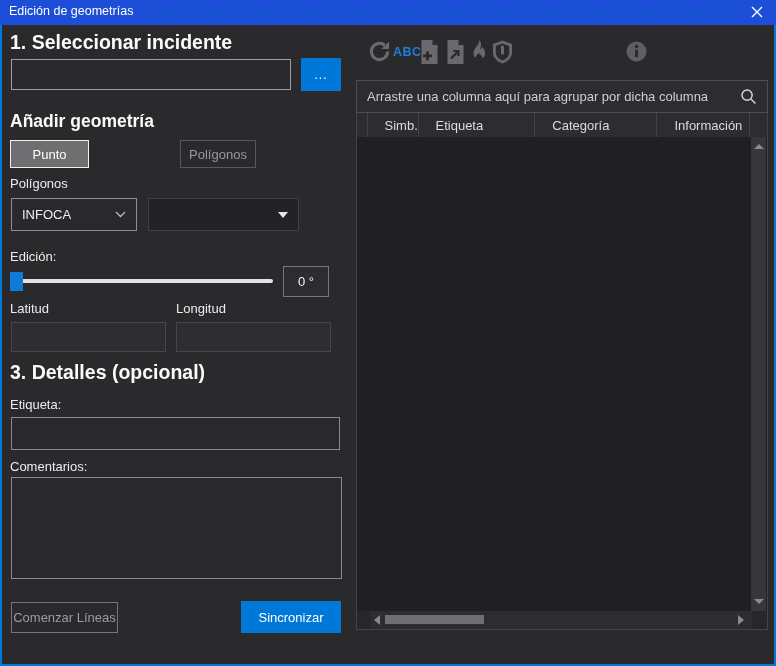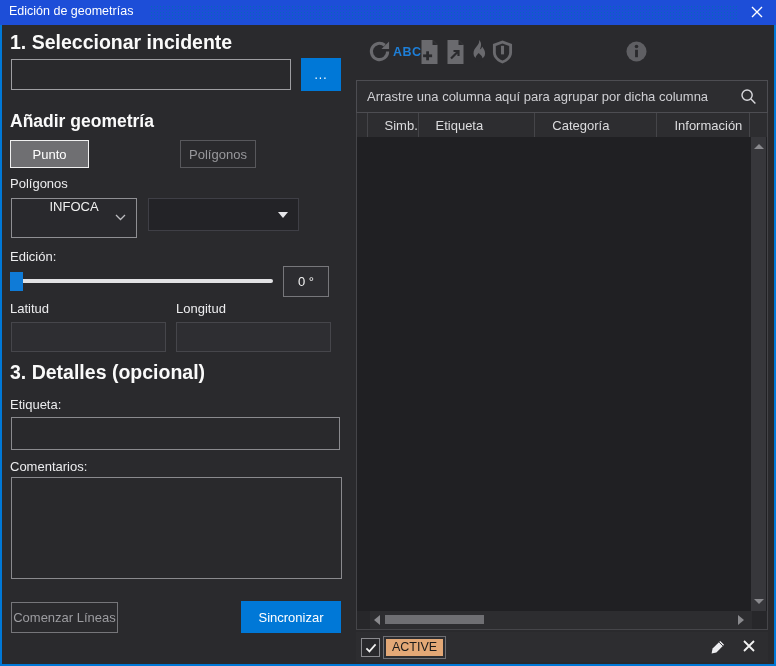--- a/index.html
+++ b/index.html
@@ -210,21 +210,21 @@
   <input class="abs text-input" style="left: 11px; top: 59px; width: 280px; height: 31px;" value="">
   <button class="abs browse-btn">...</button>
 
   <div class="abs h-mid" style="left:10px; top:111px;">Añadir geometría</div>
 
   <button class="abs geo-btn selected" style="left:10px; width:79px;">Punto</button>
   <button class="abs geo-btn" style="left:180px; width:76px;">Polígonos</button>
 
   <div class="abs lbl" style="left:10px; top:176px;">Polígonos</div>
 
-  <div class="abs select-box" style="left:11px; top:198px; width:126px; height:40px;flex-direction:column;">
+  <div class="abs select-box" style="left:11px; top:198px; width:126px; height:33px;">
     <span>INFOCA</span>
     <span class="caret">
       <svg width="11" height="7" viewBox="0 0 11 7">
           <path d="M1 1l4.5 4.5L10 1" fill="none" stroke="#bcbcc0" stroke-width="1.3"></path>
         </svg>
     </span>
   </div>
 
   <div class="abs select-box flat" style="left:148px; top:198px; width:151px; height:33px;">
     <span></span>
@@ -326,37 +326,14 @@
   </div>
 
   <div class="abs hscroll">
     <div class="corner"></div>
     <div class="corner right"></div>
     <div class="tri tri-left"></div>
     <div class="tri tri-right"></div>
     <div class="hthumb"></div>
   </div>
 
-  <div class="abs status-bar">
-    <div class="checkbox">
-      <span style="visibility: visible;">
-        <svg width="12" height="10" viewBox="0 0 14 12">
-            <path d="M1.5 6.5l3.6 3.6L12.5 1.6" fill="none" stroke="#f2f2f2" stroke-width="2"></path>
-          </svg>
-      </span>
-    </div>
-    <div class="active-cell">
-      <span class="active-badge">ACTIVE</span>
-    </div>
-    <div class="sb-icon sb-pencil">
-      <svg width="16" height="16" viewBox="0 0 18 18">
-        <path d="M11.5 2.2l4.3 4.3-8.6 8.6-5.4 1.1 1.1-5.4z" fill="#ededf0"></path>
-        <path d="M10.2 3.5l4.3 4.3" stroke="#2d2d30" stroke-width="1.1"></path>
-      </svg>
-    </div>
-    <div class="sb-icon sb-close">
-      <svg width="14" height="14" viewBox="0 0 14 14">
-          <path d="M2 2l10 10M12 2L2 12" stroke="#f2f2f2" stroke-width="1.8"></path>
-        </svg>
-    </div>
-  </div>
 
 </div>
 
 </body></html>

